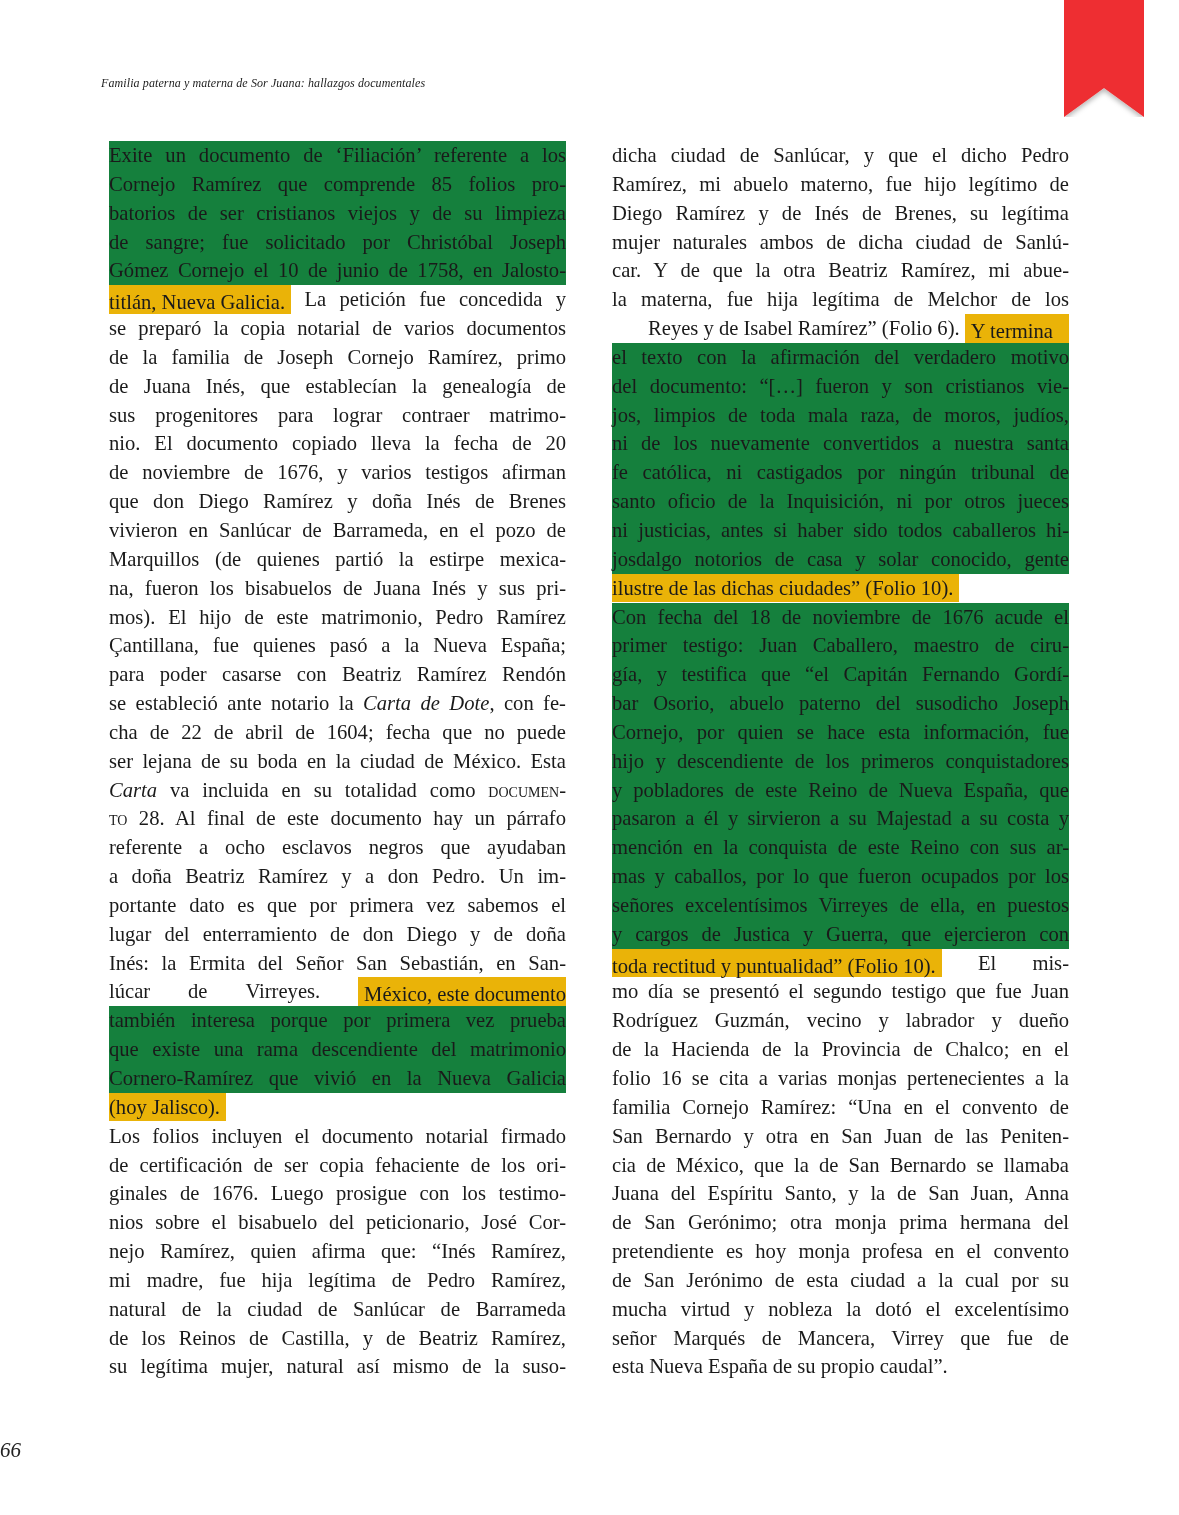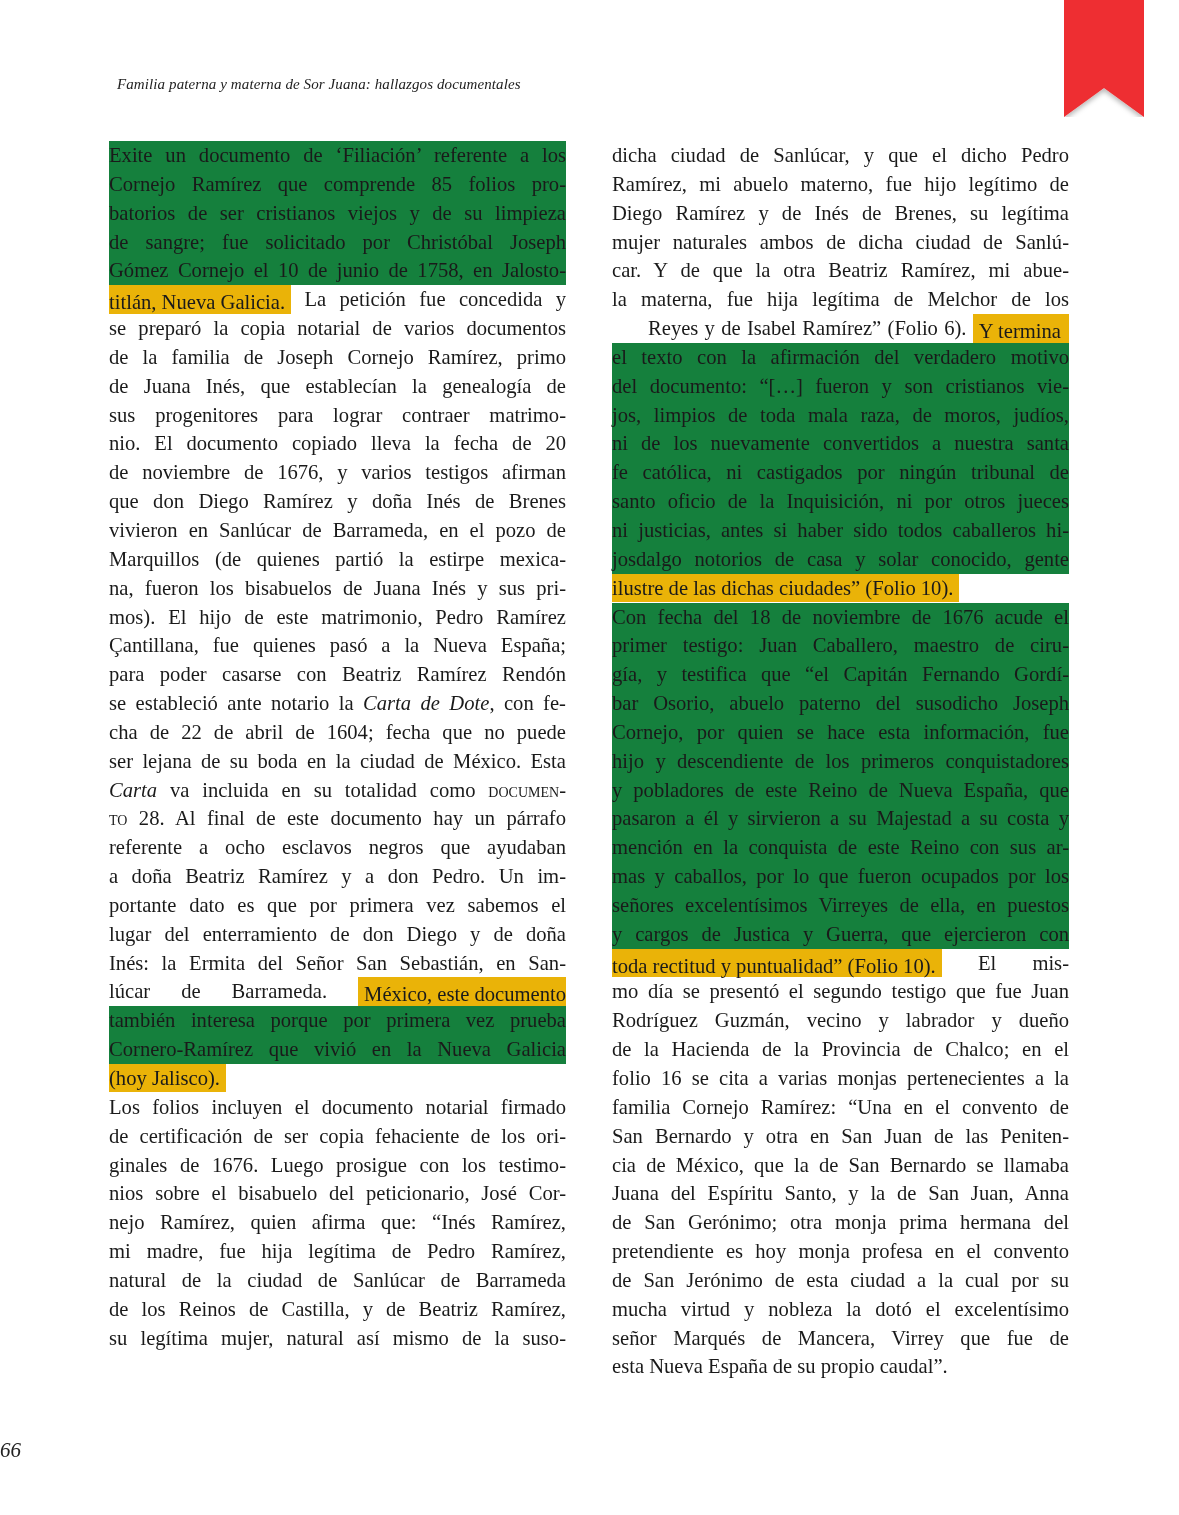--- a/index.html
+++ b/index.html
@@ -1,19 +1,19 @@
 <!DOCTYPE html>
 <html><head>
 <meta charset="utf-8">
 <style>
   html, body { margin: 0; padding: 0; background: #ffffff; }
   body { width: 1179px; height: 1515px; position: relative; overflow: hidden;
          font-family: "Liberation Serif", "DejaVu Serif", serif; color: #1a1a1a; }
-  .running-head { position: absolute; left: 117px; top: 76px; font-style: italic;
-                  font-size: 15px; letter-spacing: 0.1px; color: #222; }
+  .running-head { position: absolute; left: 101px; top: 76px; font-style: italic;
+                  font-size: 12px; letter-spacing: 0.1px; color: #222; }
   .bookmark { position: absolute; left: 1064px; top: 0; width: 80px; height: 117px; }
   .col { position: absolute; top: 141px; width: 457px; }
   .col-left { left: 109px; }
   .col-right { left: 612px; }
   .line { height: 28.85px; line-height: 28.85px; font-size: 20.6px; white-space: nowrap;
           text-align: justify; text-align-last: justify; position: relative; }
   .line.last { text-align-last: left; }
   .line span { }
   .hl { background: #eab308; }
   .line.hl-full { background: #15803d; }
@@ -69,24 +69,25 @@
     <div class="line"><span class="it">Carta</span><span> va incluida en su totalidad como </span><span class="sc">documen-</span></div>
     <div class="line"><span class="sc">to</span><span> 28. Al final de este documento hay un párrafo</span></div>
     <div class="line">referente a ocho esclavos negros que ayudaban</div>
     <div class="line">a doña Beatriz Ramírez y a don Pedro. Un im-</div>
     <div class="line">portante dato es que por primera vez sabemos el</div>
     <div class="line">lugar del enterramiento de don Diego y de doña</div>
     <div class="line">Inés: la Ermita del Señor San Sebastián, en San-</div>
     <div class="line" style="display: flex; justify-content: space-between;">
       <span>lúcar</span>
       <span>de</span>
-      <span>Barrameda.</span>
+      <span>Virreyes.</span>
       <span class="hl" style="padding: 3px 0px 3px 6px; white-space: pre;">México, este documento</span>
     </div>
     <div class="line hl-full">también interesa porque por primera vez prueba</div>
+    <div class="line hl-full">que existe una rama descendiente del matrimonio</div>
     <div class="line hl-full">Cornero-Ramírez que vivió en la Nueva Galicia</div>
     <div class="line last"><span class="hl" style="padding: 3px 6px 3px 0px;">(hoy Jalisco).</span></div>
     <div class="line">Los folios incluyen el documento notarial firmado</div>
     <div class="line">de certificación de ser copia fehaciente de los ori-</div>
     <div class="line">ginales de 1676. Luego prosigue con los testimo-</div>
     <div class="line">nios sobre el bisabuelo del peticionario, José Cor-</div>
     <div class="line">nejo Ramírez, quien afirma que: “Inés Ramírez,</div>
     <div class="line">mi madre, fue hija legítima de Pedro Ramírez,</div>
     <div class="line">natural de la ciudad de Sanlúcar de Barrameda</div>
     <div class="line">de los Reinos de Castilla, y de Beatriz Ramírez,</div>
@@ -100,21 +101,21 @@
     <div class="line">car. Y de que la otra Beatriz Ramírez, mi abue-</div>
     <div class="line">la materna, fue hija legítima de Melchor de los</div>
     <div class="line" style="display: flex; justify-content: space-between; margin-left: 36px;">
       <span>Reyes</span>
       <span>y</span>
       <span>de</span>
       <span>Isabel</span>
       <span>Ramírez”</span>
       <span>(Folio</span>
       <span>6).</span>
-      <span class="hl" style="padding: 3px 8px 3px 6px; white-space: pre;">Y termina</span>
+      <span class="hl" style="padding: 3px 16px 3px 6px; white-space: pre;">Y termina</span>
     </div>
     <div class="line hl-full">el texto con la afirmación del verdadero motivo</div>
     <div class="line hl-full">del documento: “[…] fueron y son cristianos vie-</div>
     <div class="line hl-full">jos, limpios de toda mala raza, de moros, judíos,</div>
     <div class="line hl-full">ni de los nuevamente convertidos a nuestra santa</div>
     <div class="line hl-full">fe católica, ni castigados por ningún tribunal de</div>
     <div class="line hl-full">santo oficio de la Inquisición, ni por otros jueces</div>
     <div class="line hl-full">ni justicias, antes si haber sido todos caballeros hi-</div>
     <div class="line hl-full">josdalgo notorios de casa y solar conocido, gente</div>
     <div class="line last"><span class="hl" style="padding: 3px 6px 3px 0px;">ilustre de las dichas ciudades” (Folio 10).</span></div>

